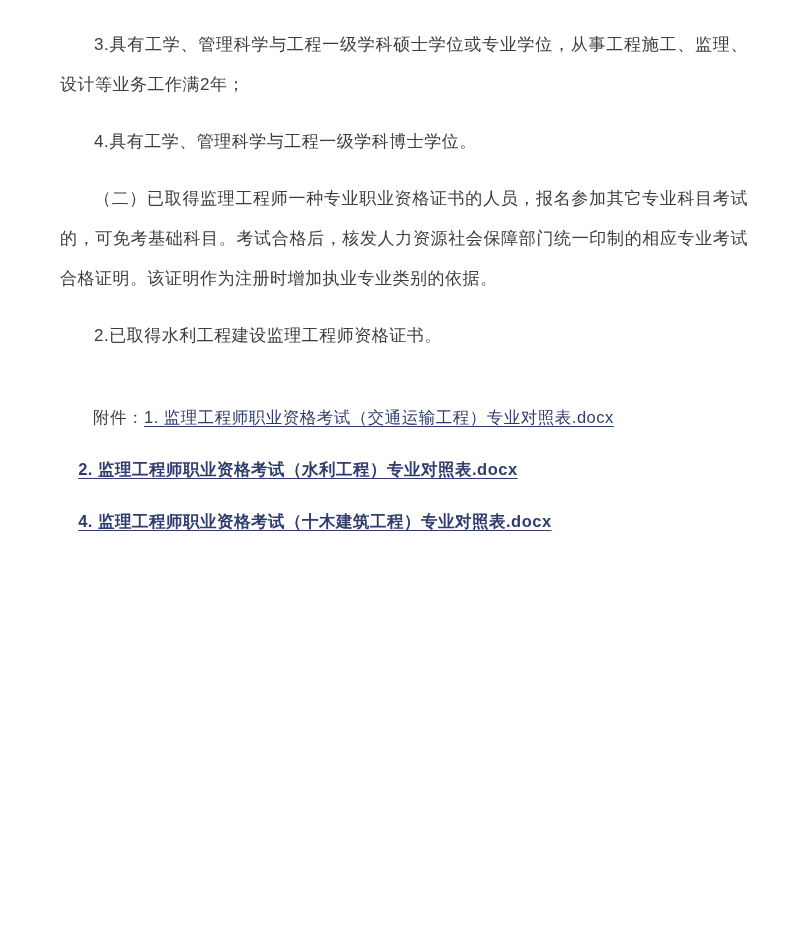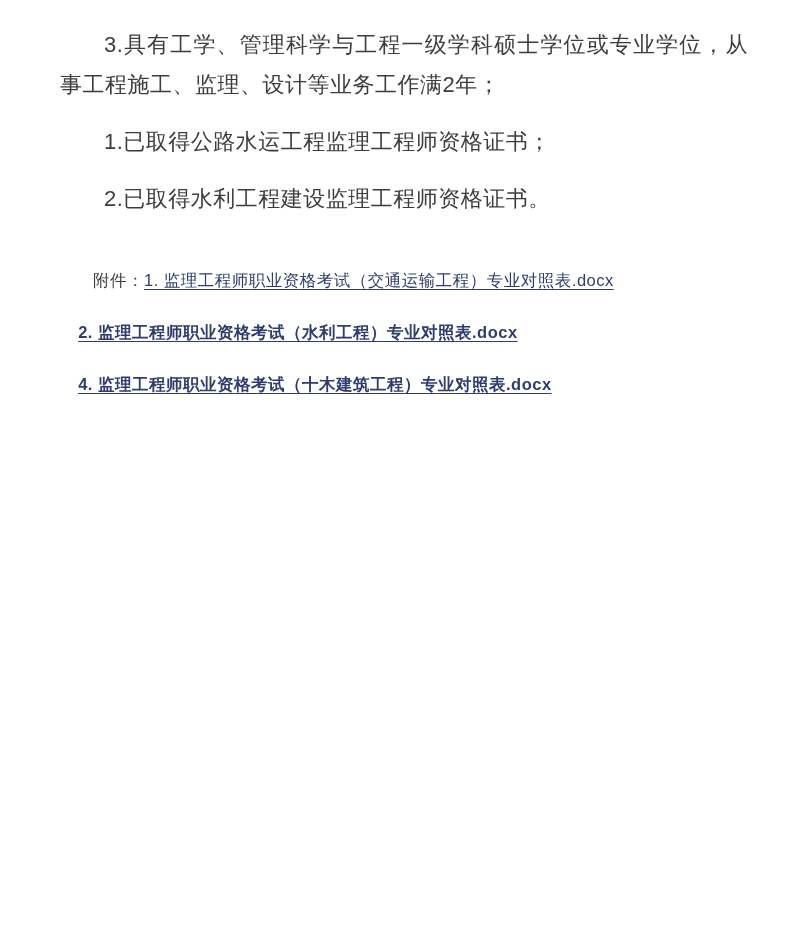--- a/index.html
+++ b/index.html
@@ -15,21 +15,21 @@
   }
   .page {
     box-sizing: border-box;
     width: 800px;
     height: 926px;
     background: #ffffff;
     padding: 25px 52px 0 60px;
     color: #3d3d3d;
   }
   .para {
-    font-size: 22px;
+    font-size: 17px;
     line-height: 40px;
     font-weight: 500;
     letter-spacing: 0.5px;
     margin: 0 0 17px 0;
     text-align: justify;
     text-justify: inter-ideograph;
   }
   .indent-2 { text-indent: 2em; }
   .indent-3 { text-indent: 3.3em; }
   .attachments {
@@ -56,25 +56,26 @@
     text-align: center;
   }
 </style>
 </head>
 <body>
 
 <div class="page">
 
   <p class="para indent-2">3.具有工学、管理科学与工程一级学科硕士学位或专业学位，从事工程施工、监理、设计等业务工作满2年；</p>
 
+  <p class="para indent-2">4.具有工学、管理科学与工程一级学科博士学位。</p>
 
 
+  <p class="para indent-2">（二）已取得监理工程师一种专业职业资格证书的人员，报名参加其它专业科目考试的，可免考基础科目。考试合格后，核发人力资源社会保障部门统一印制的相应专业考试合格证明。该证明作为注册时增加执业专业类别的依据。</p>
 
 
-  <p class="para indent-2">1.已取得公路水运工程监理工程师资格证书；</p>
 
   <p class="para indent-2">2.已取得水利工程建设监理工程师资格证书。</p>
 
   <div class="attachments">
     <p class="att-line first">
       <span class="att-label">附件：</span><a class="att-link">1. 监理工程师职业资格考试（交通运输工程）专业对照表.docx</a>
     </p>
     <p class="att-line cont">
       <a class="att-link">2. 监理工程师职业资格考试（水利工程）专业对照表.docx</a>
     </p>

